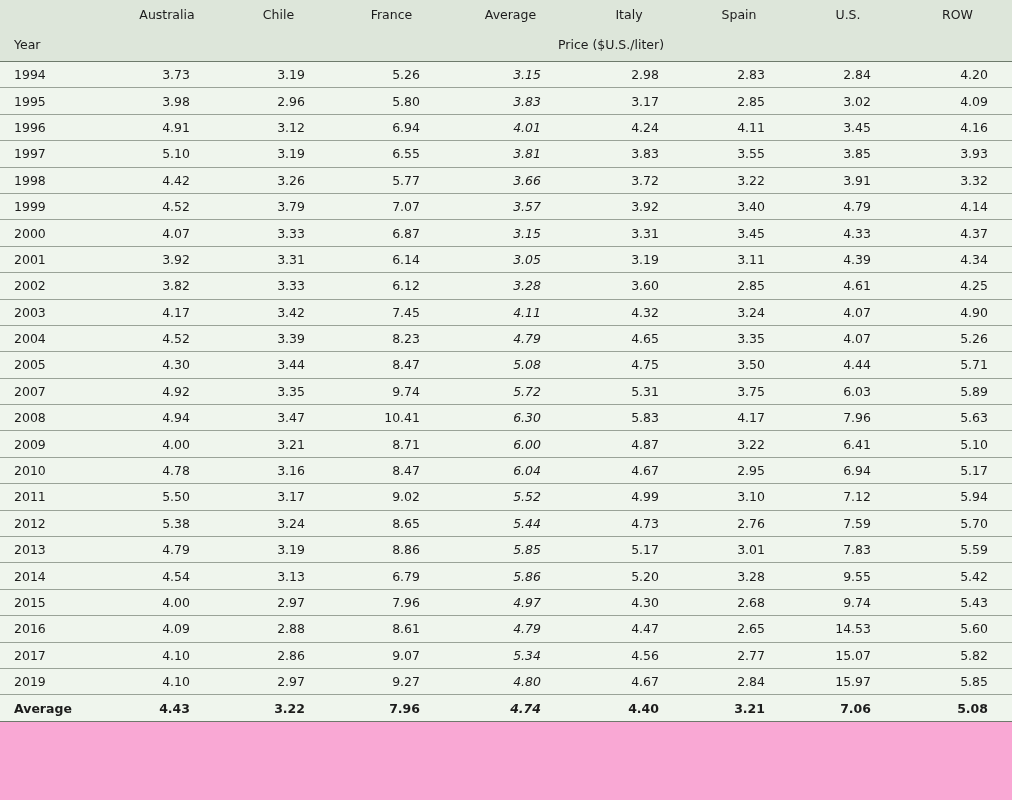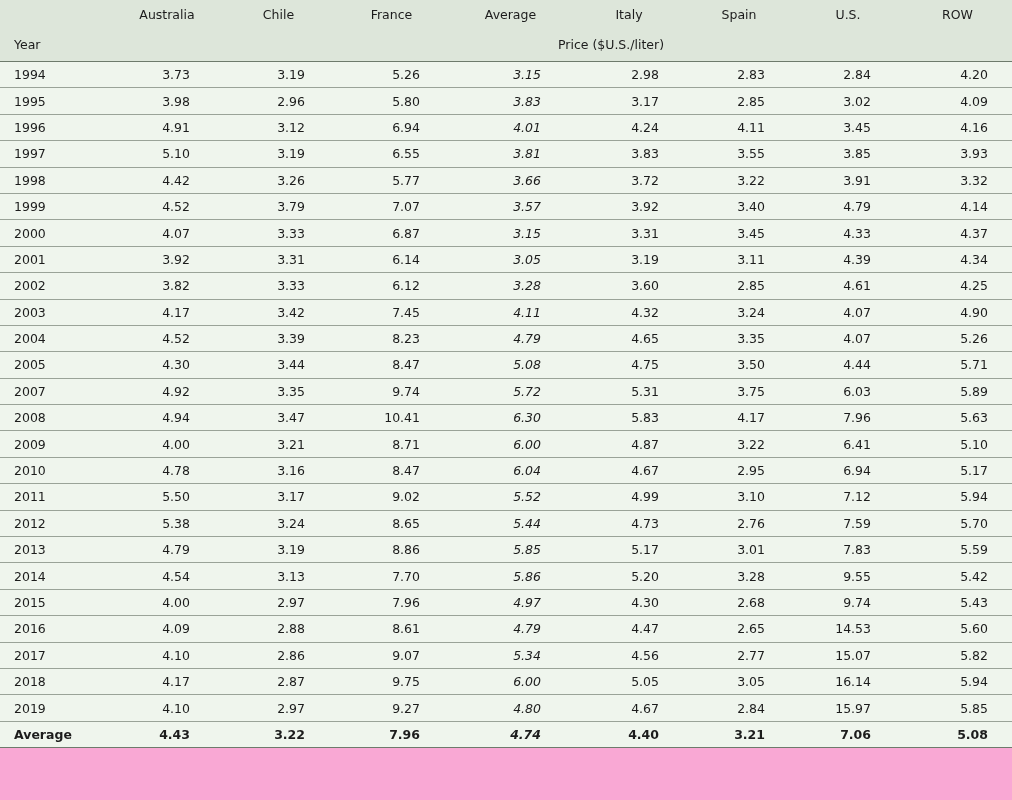--- a/index.html
+++ b/index.html
@@ -338,21 +338,21 @@
           <td class="num-cell c4">5.85</td>
           <td class="num-cell c5">5.17</td>
           <td class="num-cell c6">3.01</td>
           <td class="num-cell c7">7.83</td>
           <td class="num-cell c8">5.59</td>
         </tr>
         <tr>
           <td class="year-cell">2014</td>
           <td class="num-cell c1">4.54</td>
           <td class="num-cell c2">3.13</td>
-          <td class="num-cell c3">7.70</td>
+          <td class="num-cell c3">6.79</td>
           <td class="num-cell c4">5.86</td>
           <td class="num-cell c5">5.20</td>
           <td class="num-cell c6">3.28</td>
           <td class="num-cell c7">9.55</td>
           <td class="num-cell c8">5.42</td>
         </tr>
         <tr>
           <td class="year-cell">2015</td>
           <td class="num-cell c1">4.00</td>
           <td class="num-cell c2">2.97</td>
@@ -379,31 +379,20 @@
           <td class="num-cell c1">4.10</td>
           <td class="num-cell c2">2.86</td>
           <td class="num-cell c3">9.07</td>
           <td class="num-cell c4">5.34</td>
           <td class="num-cell c5">4.56</td>
           <td class="num-cell c6">2.77</td>
           <td class="num-cell c7">15.07</td>
           <td class="num-cell c8">5.82</td>
         </tr>
         <tr>
-          <td class="year-cell">2018</td>
-          <td class="num-cell c1">4.17</td>
-          <td class="num-cell c2">2.87</td>
-          <td class="num-cell c3">9.75</td>
-          <td class="num-cell c4">6.00</td>
-          <td class="num-cell c5">5.05</td>
-          <td class="num-cell c6">3.05</td>
-          <td class="num-cell c7">16.14</td>
-          <td class="num-cell c8">5.94</td>
-        </tr>
-        <tr>
           <td class="year-cell">2019</td>
           <td class="num-cell c1">4.10</td>
           <td class="num-cell c2">2.97</td>
           <td class="num-cell c3">9.27</td>
           <td class="num-cell c4">4.80</td>
           <td class="num-cell c5">4.67</td>
           <td class="num-cell c6">2.84</td>
           <td class="num-cell c7">15.97</td>
           <td class="num-cell c8">5.85</td>
         </tr>

